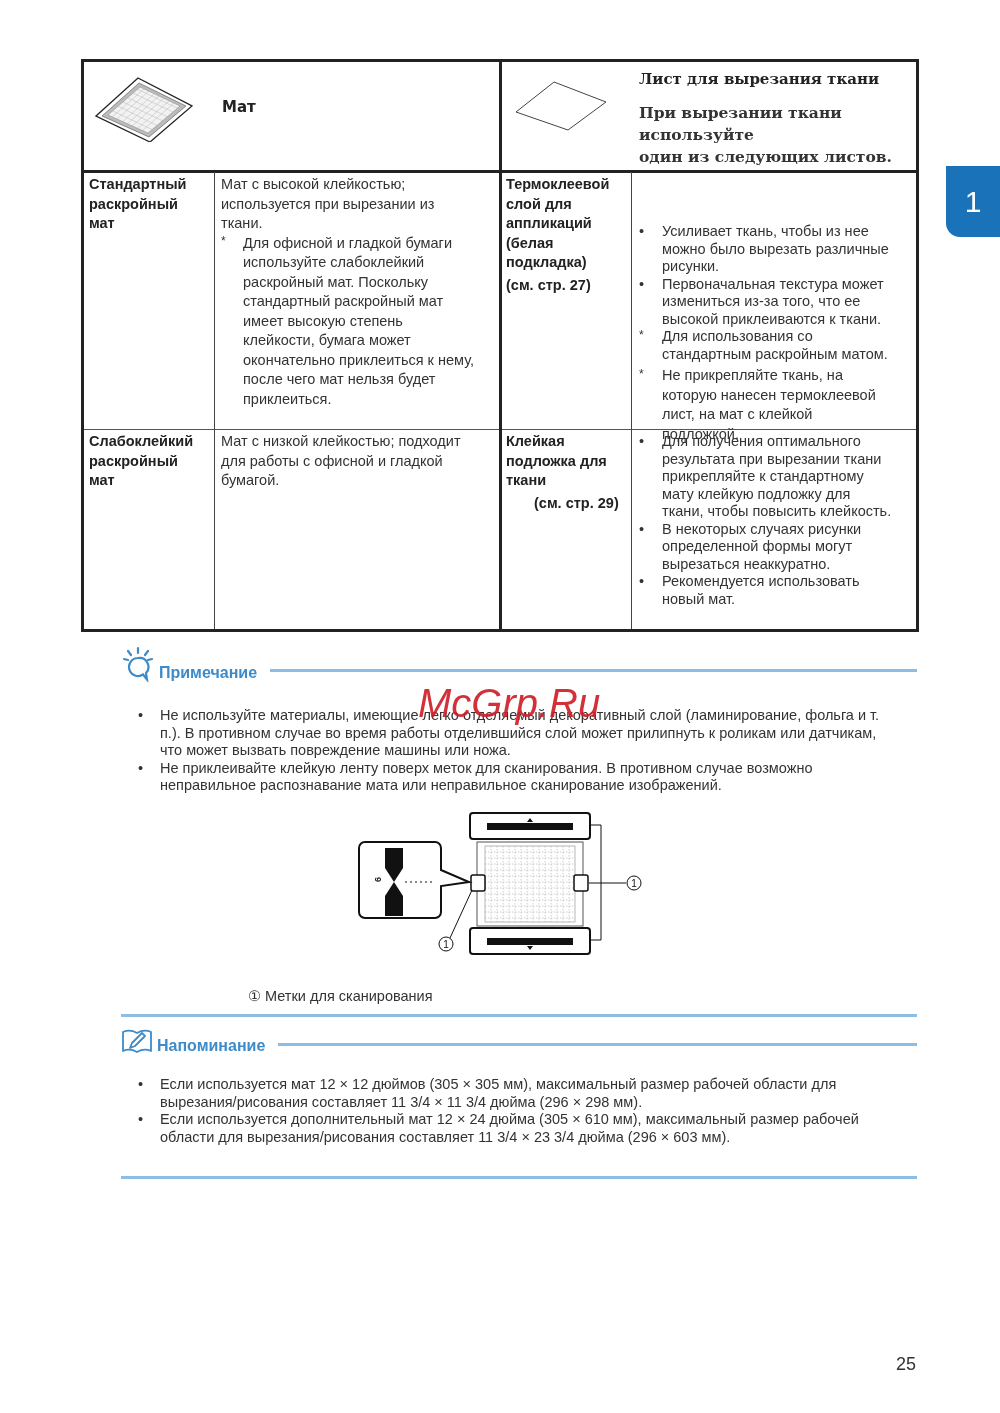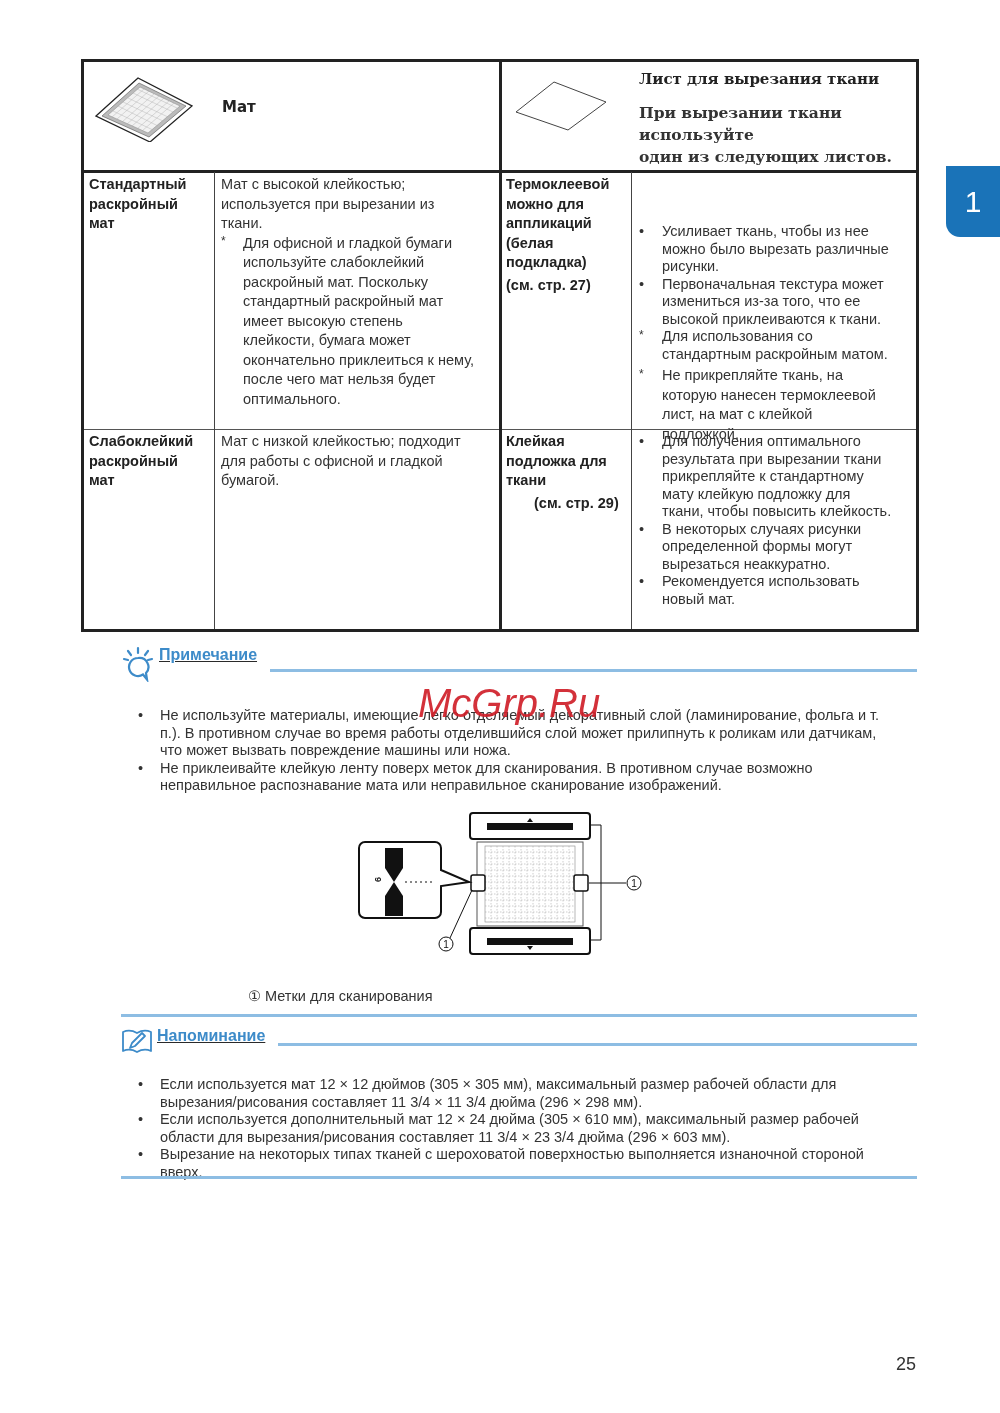--- a/index.html
+++ b/index.html
@@ -14,21 +14,21 @@
   .term { position:absolute; font-weight:bold; font-size:14.5px; line-height:19.5px; color:#222; }
   .desc { position:absolute; font-size:14.5px; line-height:19.5px; color:#333; }
   .desc .sub { padding-left:22px; position:relative; }
   .desc .sub::before { content:"*"; position:absolute; left:0; top:-2px; font-size:12px; }
   .blist { position:absolute; font-size:14.5px; line-height:17.5px; color:#333; margin:0; padding:0; list-style:none; }
   .blist li { position:relative; padding-left:28px; }
   .blist li.bul::before { content:"•"; position:absolute; left:5px; top:0; }
   .blist li.ast::before { content:"*"; position:absolute; left:5px; top:-1px; font-size:12px; }
   .tab1 { position:absolute; left:946px; top:166px; width:54px; height:71px; background:#1a73b8; border-bottom-left-radius:14px;
           color:#fff; font-size:30px; display:flex; align-items:center; justify-content:center; padding-left:0; box-sizing:border-box; }
-  .sec-head { position:absolute; display:flex; align-items:flex-start;text-decoration:underline; }
+  .sec-head { position:absolute; display:flex; align-items:flex-end; }
   .sec-title { color:#3d8bc9; font-weight:bold; font-size:16px; margin-left:4px; }
   .sec-rule { position:absolute; height:3px; background:#8dbde3; }
   .note-list { position:absolute; margin:12px; padding:0; list-style:none; font-size:14.5px; line-height:17.5px; color:#333; }
   .note-list li { position:relative; padding-left:27px; }
   .note-list li::before { content:"•"; position:absolute; left:5px; top:0; }
   .watermark { position:absolute; left:418px; top:681px; color:#d0202a; font-size:40px; font-style:italic; font-family:"Liberation Sans", sans-serif; opacity:0.92; letter-spacing:0; }
   .caption { position:absolute; left:248px; top:988px; font-size:14.5px; color:#333; }
   .pagenum { position:absolute; left:896px; top:1354px; font-family:Liberation Sans, sans-serif; font-size:18px; color:#333; }
 </style>
 </head>
@@ -89,27 +89,27 @@
     <div>ткани.</div>
     <div class="sub">
       <div>Для офисной и гладкой бумаги</div>
       <div>используйте слабоклейкий</div>
       <div>раскройный мат. Поскольку</div>
       <div>стандартный раскройный мат</div>
       <div>имеет высокую степень</div>
       <div>клейкости, бумага может</div>
       <div>окончательно приклеиться к нему,</div>
       <div>после чего мат нельзя будет</div>
-      <div>оптимального.</div>
+      <div>приклеиться.</div>
     </div>
   </div>
 
   <div class="term" style="left:422px;top:113px;">
     <div>Термоклеевой</div>
-    <div>можно для</div>
+    <div>слой для</div>
     <div>аппликаций</div>
     <div>(белая</div>
     <div>подкладка)</div>
     <div style="margin-top:3px;">(см. стр. 27)</div>
   </div>
   <ul class="blist" style="left:550px;top:114px;width:285px;margin-top:47px;">
     <li class="bul">
       <div>Усиливает ткань, чтобы из нее</div>
       <div>можно было вырезать различные</div>
       <div>рисунки.</div>
@@ -269,20 +269,16 @@
 <div class="sec-rule" style="left:278px;top:1043px;width:639px;"></div>
 <ul class="note-list" style="left:121px;top:1064px;width:800px;">
   <li>
     <div>Если используется мат 12 × 12 дюймов (305 × 305 мм), максимальный размер рабочей области для</div>
     <div>вырезания/рисования составляет 11 3/4 × 11 3/4 дюйма (296 × 298 мм).</div>
   </li>
   <li>
     <div>Если используется дополнительный мат 12 × 24 дюйма (305 × 610 мм), максимальный размер рабочей</div>
     <div>области для вырезания/рисования составляет 11 3/4 × 23 3/4 дюйма (296 × 603 мм).</div>
   </li>
-  <li>
-    <div>Вырезание на некоторых типах тканей с шероховатой поверхностью выполняется изнаночной стороной</div>
-    <div>вверх.</div>
-  </li>
 </ul>
 <div class="sec-rule" style="left:121px;top:1176px;width:796px;"></div>
 
 <div class="pagenum">25</div>
 
 </body></html>

